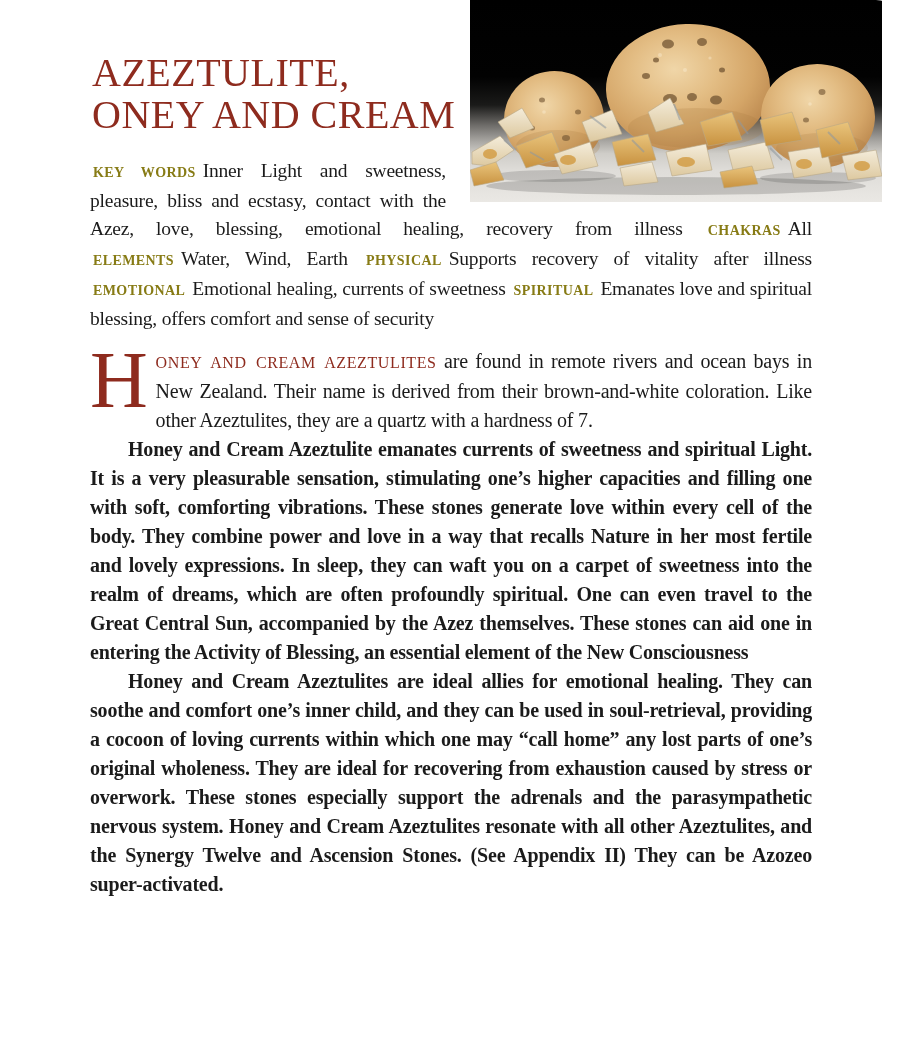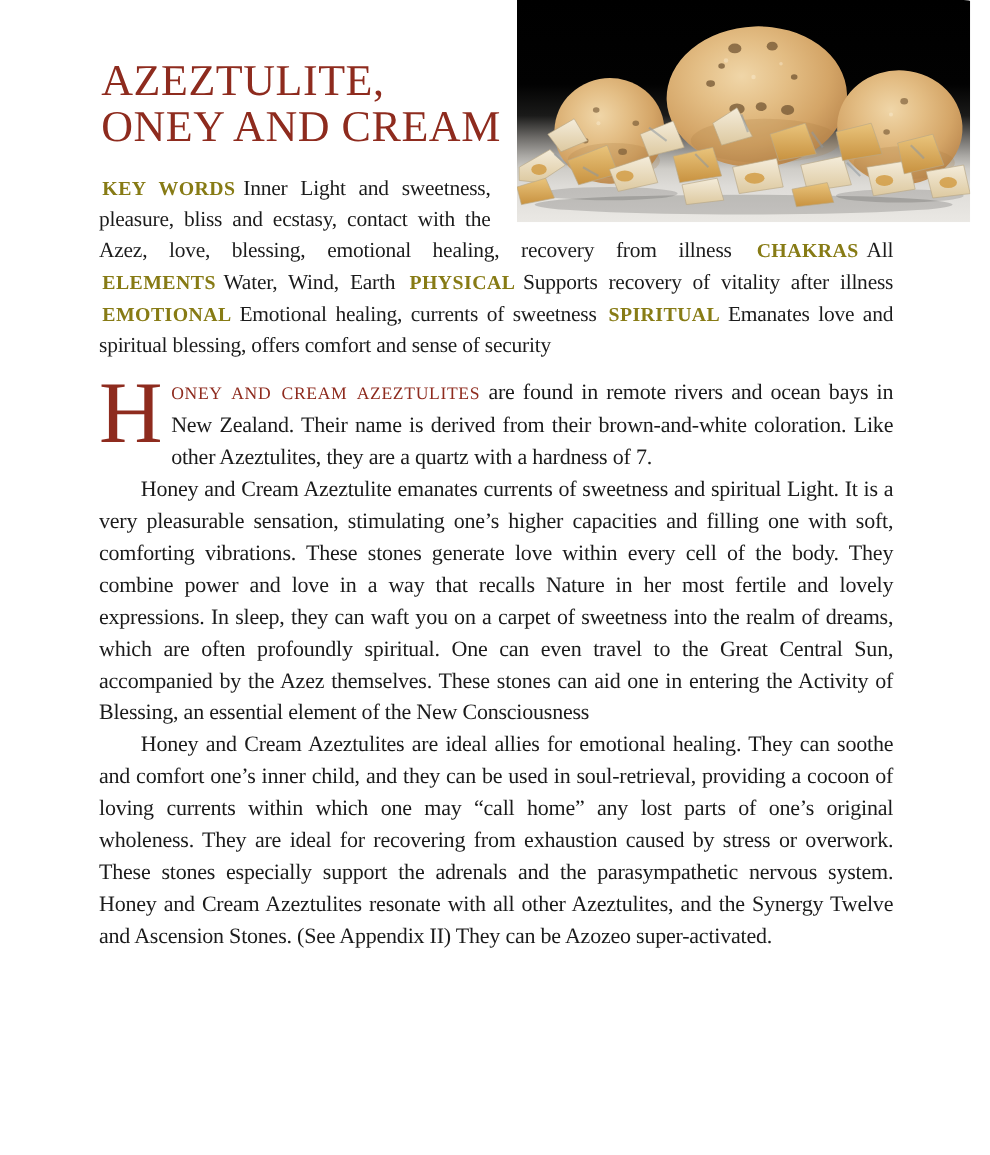--- a/index.html
+++ b/index.html
@@ -45,36 +45,36 @@
     color: var(--body-text, #1b1b1b);
   }
   .photo-wrap-spacer {
     float: right;
     width: 366px;
     height: 56px;
   }
   .kw-label {
     font-family: "Liberation Serif", "DejaVu Serif", serif;
     font-weight: 700;
-    font-size: 18px;
+    font-size: 14px;
     letter-spacing: 0.4px;
     color: var(--label-olive, #877b15);
     padding-right: 7px;
     padding-left: 3px;
   }
   .kw-label:first-child { padding-left: 0; }
   .body-copy {
     margin-top: 14px;
     font-size: 20px;
     line-height: 29px;
     text-align: justify;
     letter-spacing: -0.2px;
   }
   .body-copy p { margin: 0; }
-  .body-para { text-indent: 38px; }
+  .body-para { text-indent: 38px; font-weight: bold; }
   .dropcap {
     float: left;
     font-size: 80px;
     line-height: 60px;
     height: 57px;
     margin: 3px 8px 0 0;
     color: var(--title-red, #8e2b1e);
   }
   .lead-smallcaps {
     font-size: 16px;

